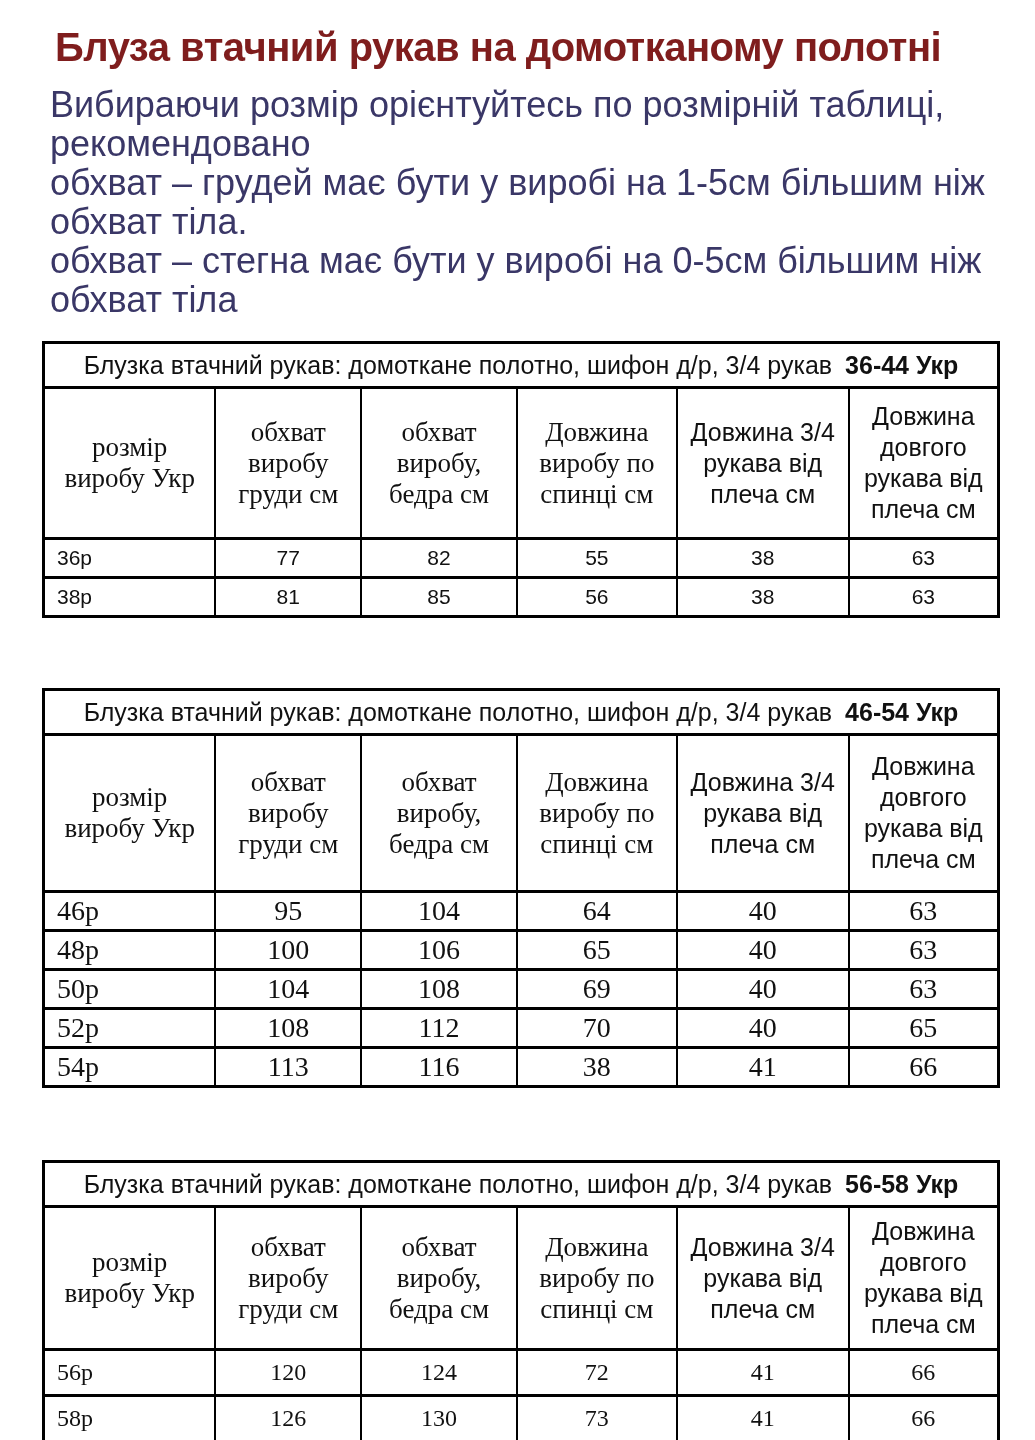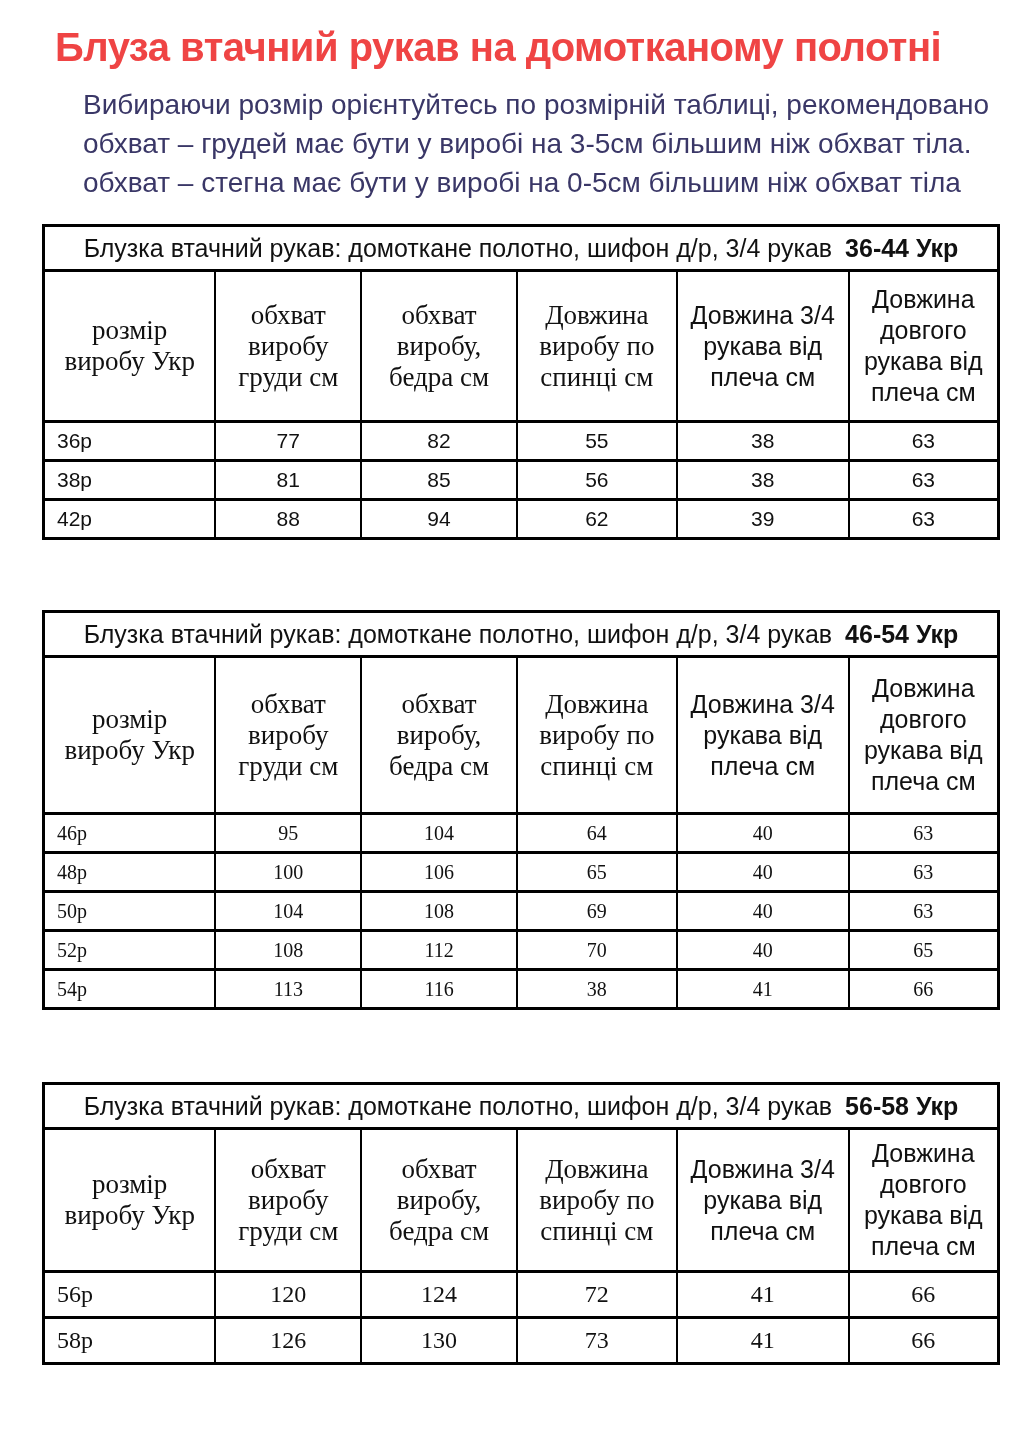--- a/index.html
+++ b/index.html
@@ -10,26 +10,26 @@
     min-height: 1440px;
     background: #ffffff;
     overflow: hidden;
     font-family: "Liberation Sans", sans-serif;
   }
   .title {
     margin: 24px 30px 0 55px;
     font-size: 40px;
     line-height: 46px;
     font-weight: 700;
-    color: #ef4444;
+    color: #7f1d1d;
     letter-spacing: -0.5px;
   }
   .intro {
-    margin: 15px 30px 0 83px;
-    font-size: 28px;
+    margin: 15px 30px 0 50px;
+    font-size: 36px;
     line-height: 39px;
     font-weight: 500;
     color: #3a3767;
   }
   table.size-table {
     border-collapse: collapse;
     table-layout: fixed;
     width: 958px;
     margin-left: 42px;
     color: #111111;
@@ -72,34 +72,34 @@
     font-family: "Liberation Sans", sans-serif;
     font-size: 25px;
     line-height: 31px;
   }
   tr.data-row td {
     text-align: center;
     vertical-align: middle;
     padding: 2px 4px;
   }
   .t1 tr.data-row td { height: 32px; font-family: "Liberation Sans", sans-serif; font-size: 21px; }
-  .t2 tr.data-row td { height: 32px; font-family: "Liberation Serif", serif; font-size: 20px; margin-top: 36px; }
+  .t2 tr.data-row td { height: 32px; font-family: "Liberation Serif", serif; font-size: 28px; margin-top: 36px; }
   .t3 tr.data-row td { height: 39px; font-family: "Liberation Serif", serif; font-size: 24px; }
   tr.data-row td.size-cell { text-align: left; padding-left: 12px; }
 </style>
 </head>
 <body>
 
 <div class="page">
 
   <h1 class="title">Блуза втачний рукав на домотканому полотні</h1>
 
   <p class="intro">
     <span>Вибираючи розмір орієнтуйтесь по розмірній таблиці, рекомендовано</span><br>
-    <span>обхват – грудей має бути у виробі на 3-5см більшим ніж обхват тіла.</span><br>
+    <span>обхват – грудей має бути у виробі на 1-5см більшим ніж обхват тіла.</span><br>
     <span>обхват – стегна має бути у виробі на 0-5см більшим ніж обхват тіла</span>
   </p>
 
   <table class="size-table t1">
     <colgroup>
       <col style="width:171px">
         <col style="width:145px">
         <col style="width:155px">
       <col style="width:159px">
         <col style="width:171px">
@@ -128,28 +128,20 @@
         <td>63</td>
       </tr>
       <tr class="data-row">
         <td class="size-cell">38р</td>
         <td>81</td>
         <td>85</td>
         <td>56</td>
         <td>38</td>
         <td>63</td>
       </tr>
-      <tr class="data-row">
-        <td class="size-cell">42р</td>
-        <td>88</td>
-        <td>94</td>
-        <td>62</td>
-        <td>39</td>
-        <td>63</td>
-      </tr>
     </tbody>
   </table>
 
   <table class="size-table t2">
     <colgroup>
       <col style="width:171px">
         <col style="width:145px">
         <col style="width:155px">
       <col style="width:159px">
         <col style="width:171px">

